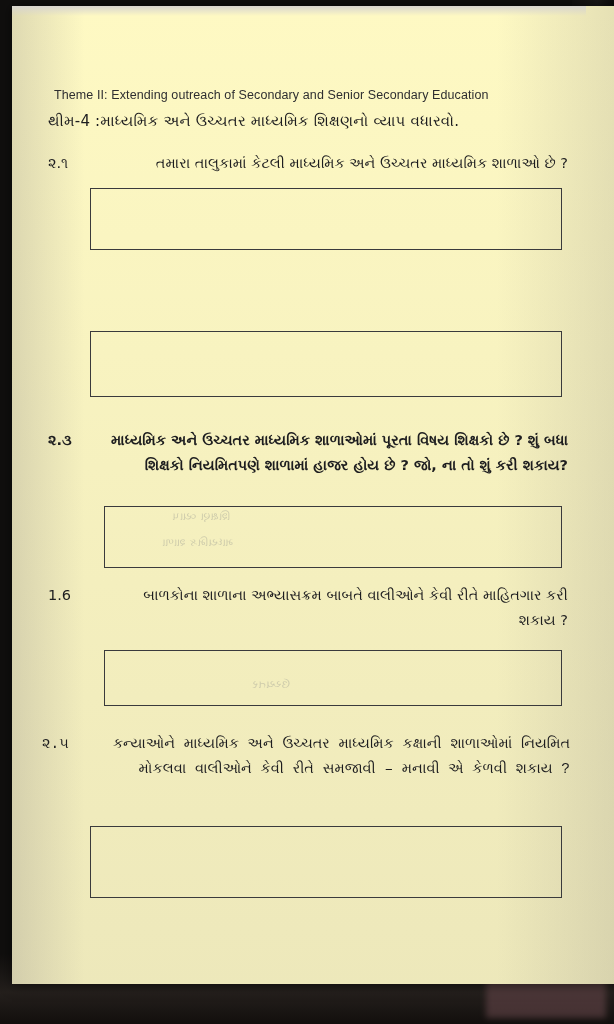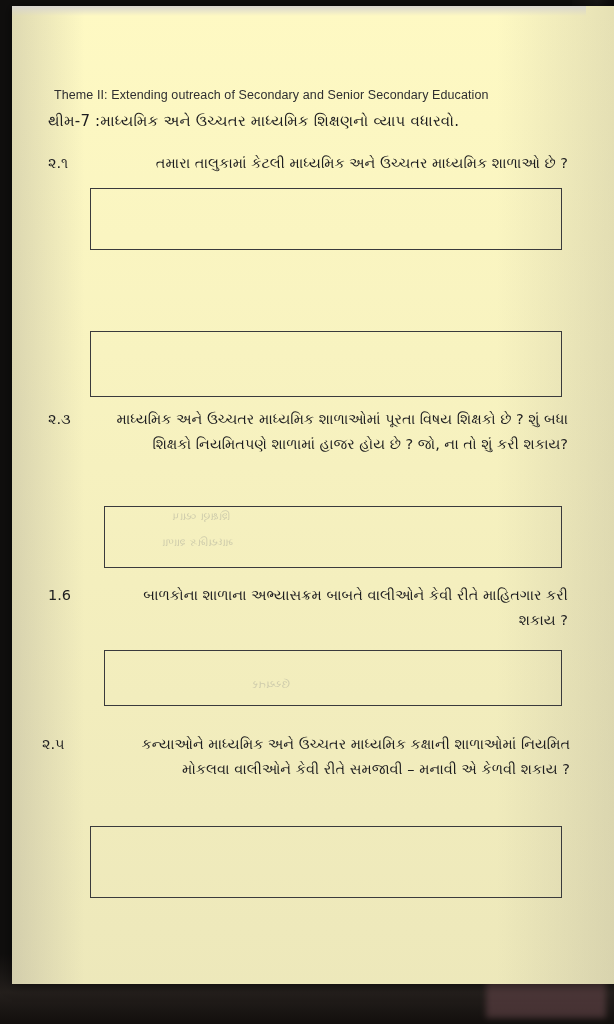--- a/index.html
+++ b/index.html
@@ -108,27 +108,27 @@
     border: 1px solid #3a3a3c;
     background: transparent;
   }
   
   #q1 { left: 36px; top: 145px; width: 520px; }
   #box1 { left: 78px; top: 182px; width: 470px; height: 60px; }
 
   #q2 { left: 36px; top: 258px; width: 520px; }
   #box2 { left: 78px; top: 325px; width: 470px; height: 64px; }
 
-  #q3 { left: 36px; top: 401px; width: 520px; }
+  #q3 { left: 36px; top: 422px; width: 520px; font-weight: bold; }
   #box3 { left: 92px; top: 500px; width: 456px; height: 60px; }
 
   #q4 { left: 36px; top: 577px; width: 520px; }
   #box4 { left: 92px; top: 644px; width: 456px; height: 54px; }
 
-  #q5 { left: 30px; top: 726px; width: 528px; }
+  #q5 { left: 30px; top: 726px; width: 528px; font-family: Liberation Mono, monospace; }
   #box5 { left: 78px; top: 820px; width: 470px; height: 70px; }
 
   
   .ghost {
     position: absolute;
     color: rgba(120,122,128,0.30);
     font-size: 11px;
     font-family: "DejaVu Sans", "Liberation Sans", sans-serif;
     letter-spacing: 0.4px;
     transform: scaleX(-1);
@@ -151,21 +151,21 @@
   <div class="bg-shadow-right"></div>
   <div class="bg-shadow-bottom"></div>
   <div class="bg-pink"></div>
 
   <div id="paper">
     <div class="paper-edge-top"></div>
     <div class="content">
 
       <div class="theme-line">Theme II: Extending outreach of Secondary and Senior Secondary Education</div>
 
-      <div class="title-guj guj">થીમ-7  :માધ્યમિક અને ઉચ્ચતર માધ્યમિક શિક્ષણનો વ્યાપ વધારવો.</div>
+      <div class="title-guj guj">થીમ-4  :માધ્યમિક અને ઉચ્ચતર માધ્યમિક શિક્ષણનો વ્યાપ વધારવો.</div>
 
       <div class="q guj" id="q1">
         <span class="num">૨.૧</span>
         <span class="txt">તમારા તાલુકામાં કેટલી માધ્યમિક અને ઉચ્ચતર માધ્યમિક શાળાઓ છે ?</span>
       </div>
       <div class="answerbox" id="box1"></div>
 
       <div class="answerbox" id="box2"></div>
 
       <div class="q guj" id="q3">

